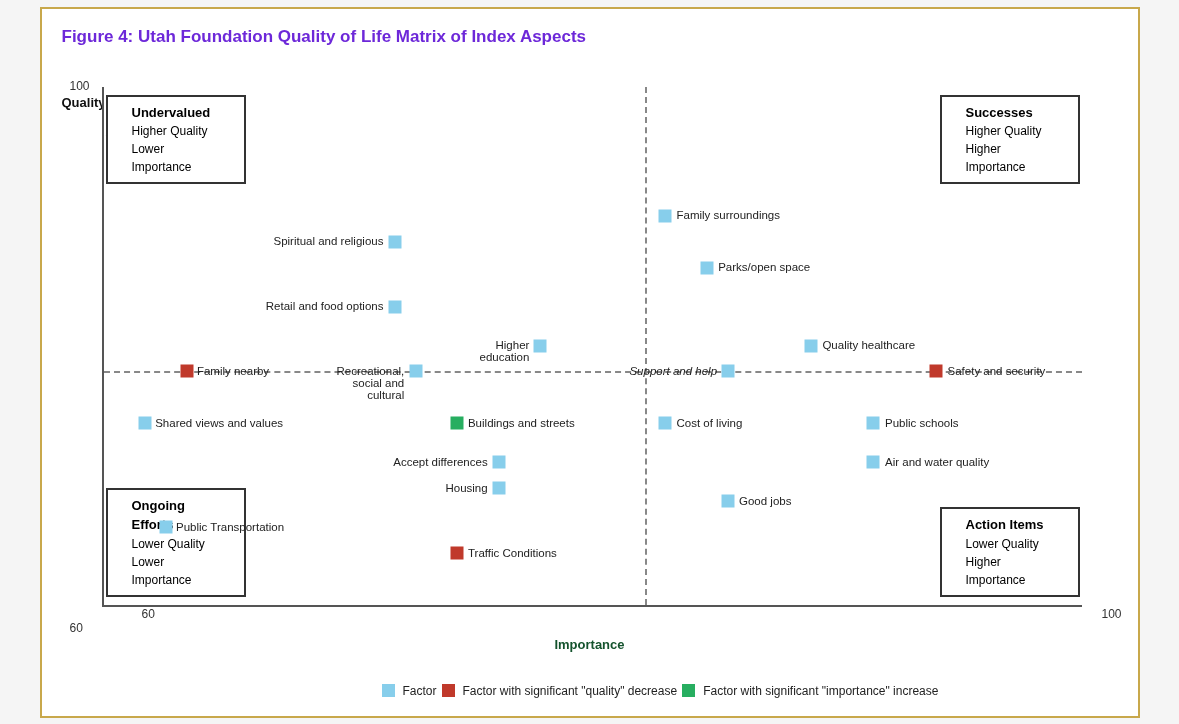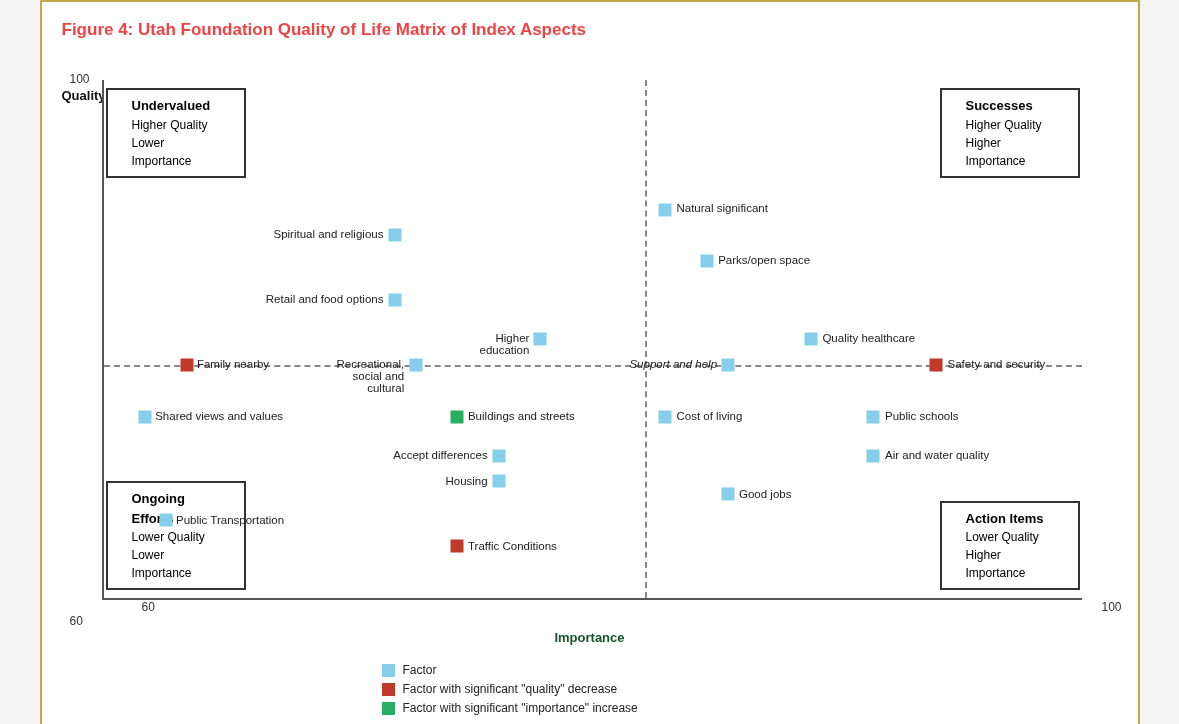--- a/index.html
+++ b/index.html
@@ -15,21 +15,21 @@
       background: white;
       border: 2px solid #c8a84b;
       width: 1100px;
       padding: 18px 20px 18px 20px;
       position: relative;
     }
     .figure-title {
       font-size: 17px;
       font-weight: bold;
       margin-bottom: 10px;
-      color: #ef4444;
+      color: #6d28d9;
     }
     .chart-area {
       position: relative;
       width: 100%;
     }
     .axis-label-quality {
       position: absolute;
       left: 0;
       top: 8px;
       font-size: 13px;
@@ -141,23 +141,23 @@
     .avg-quality-label {
       position: absolute;
       font-size: 13px;
       font-weight: bold;
       color: #111;
       left: 2px;
     }
     
     .legend {
       display: flex;
-      flex-direction: column;
+      flex-direction: row;
       align-items: flex-start;
-      margin-top: 18px;
+      margin-top: 32px;
       margin-left: 320px;
       gap: 5px;
     }
     .legend-item {
       display: flex;
       align-items: center;
       gap: 8px;
       font-size: 12px;
       color: #222;
     }
@@ -227,21 +227,21 @@
         <div class="quadrant-box" id="q-bottom-right" style="right: 2px; bottom: 8px; width: 140px;">
           <div class="q-title">Action Items</div>
           <div>Lower Quality</div>
           <div>Higher Importance</div>
         </div>
 
         <div id="data-points-container">
             <div class="data-point dp-blue" style="left: 29.7872%; top: 30%; position: absolute;"></div>
             <div class="point-label" style="position: absolute; white-space: pre-line; right: 698.085px; top: 148px; text-align: right;">Spiritual and religious</div>
             <div class="data-point dp-blue" style="left: 57.4468%; top: 25%; position: absolute;"></div>
-            <div class="point-label" style="position: absolute; white-space: pre-line; left: 572.979px; top: 122px; text-align: left;">Natural significant</div>
+            <div class="point-label" style="position: absolute; white-space: pre-line; left: 572.979px; top: 122px; text-align: left;">Family surroundings</div>
             <div class="data-point dp-blue" style="left: 61.7021%; top: 35%; position: absolute;"></div>
             <div class="point-label" style="position: absolute; white-space: pre-line; left: 614.681px; top: 174px; text-align: left;">Parks/open space</div>
             <div class="data-point dp-blue" style="left: 29.7872%; top: 42.5%; position: absolute;"></div>
             <div class="point-label" style="position: absolute; white-space: pre-line; right: 698.085px; top: 213px; text-align: right;">Retail and food options</div>
             <div class="data-point dp-blue" style="left: 44.6809%; top: 50%; position: absolute;"></div>
             <div class="point-label" style="position: absolute; white-space: pre-line; right: 552.128px; top: 252px; text-align: right;">Higher
 education</div>
             <div class="data-point dp-blue" style="left: 72.3404%; top: 50%; position: absolute;"></div>
             <div class="point-label" style="position: absolute; white-space: pre-line; left: 718.936px; top: 252px; text-align: left;">Quality healthcare</div>
             <div class="data-point dp-blue" style="left: 31.9149%; top: 55%; position: absolute;"></div>

